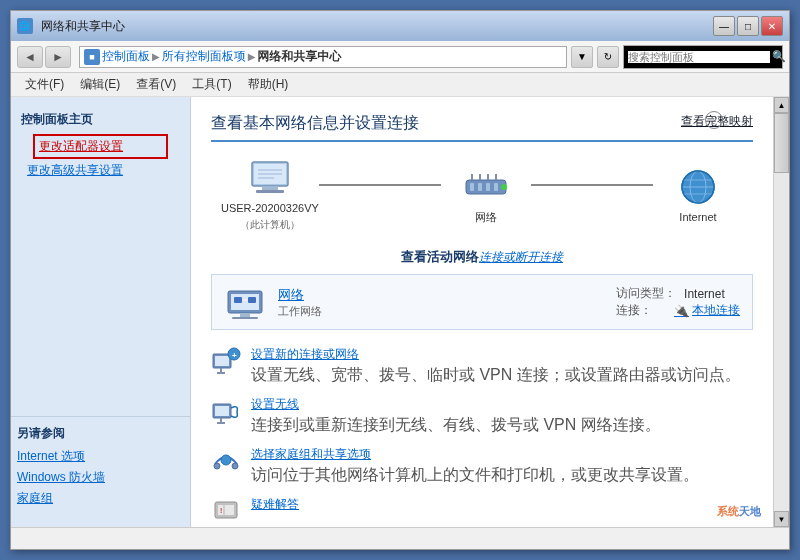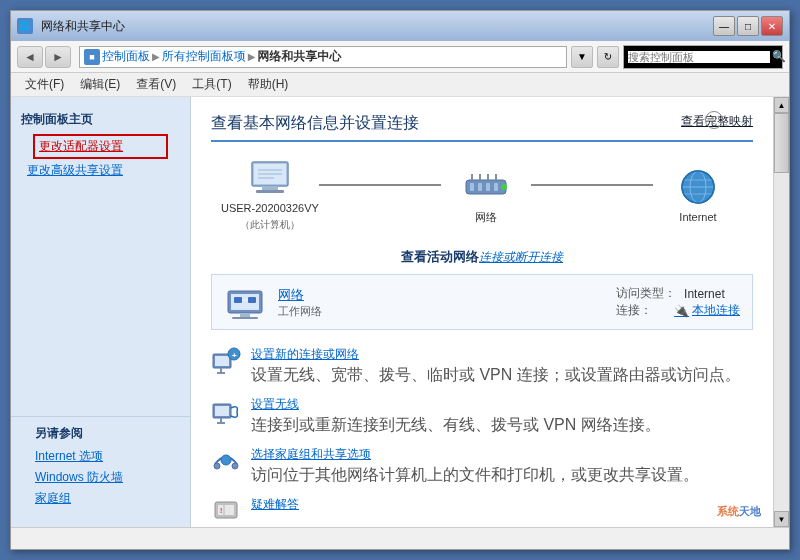--- a/index.html
+++ b/index.html
@@ -215,21 +215,21 @@
       border: 2px solid #cc0000;
       color: #cc0000;
       text-decoration: underline;
       margin: 0 22px;
       padding: 2px 4px;
     }
     .sidebar-spacer {
       flex: 1;
     }
     .sidebar-also-section {
-      padding: 8px 24px;
+      padding: 8px 6px;
       border-top: 1px solid #c0d0e0;
     }
     .sidebar-also-title {
       font-size: 12px;
       font-weight: bold;
       color: #1a3c6a;
       margin-bottom: 4px;
     }
     .sidebar-also-link {
       display: block;

